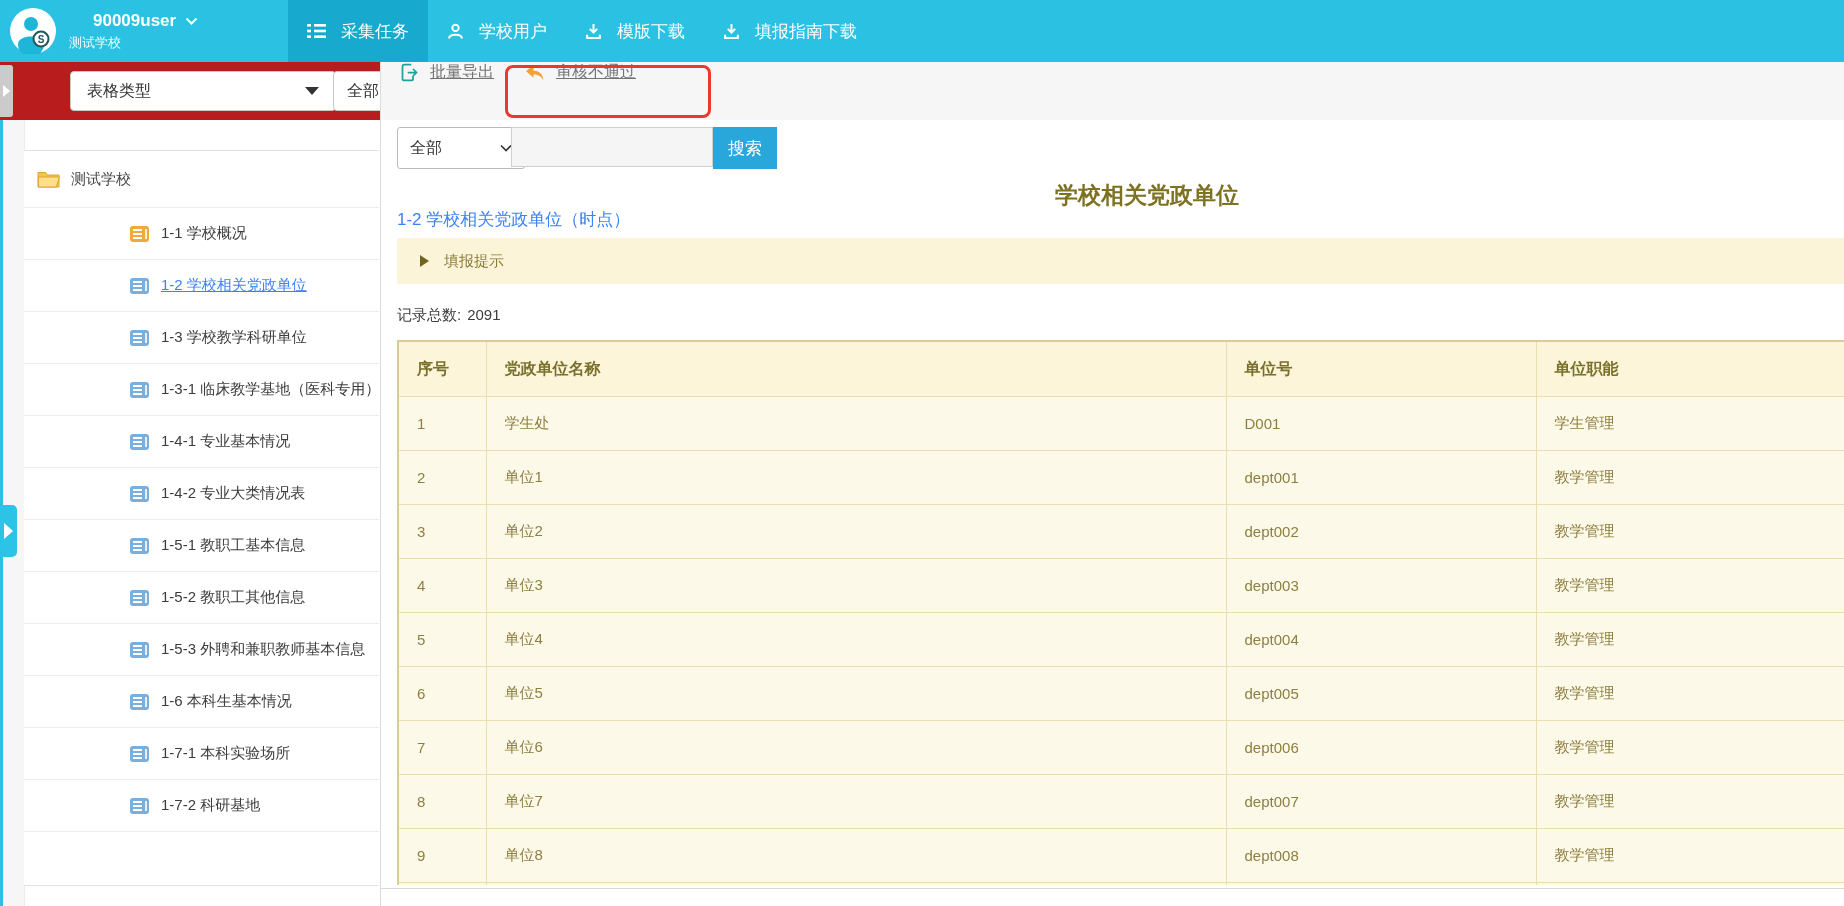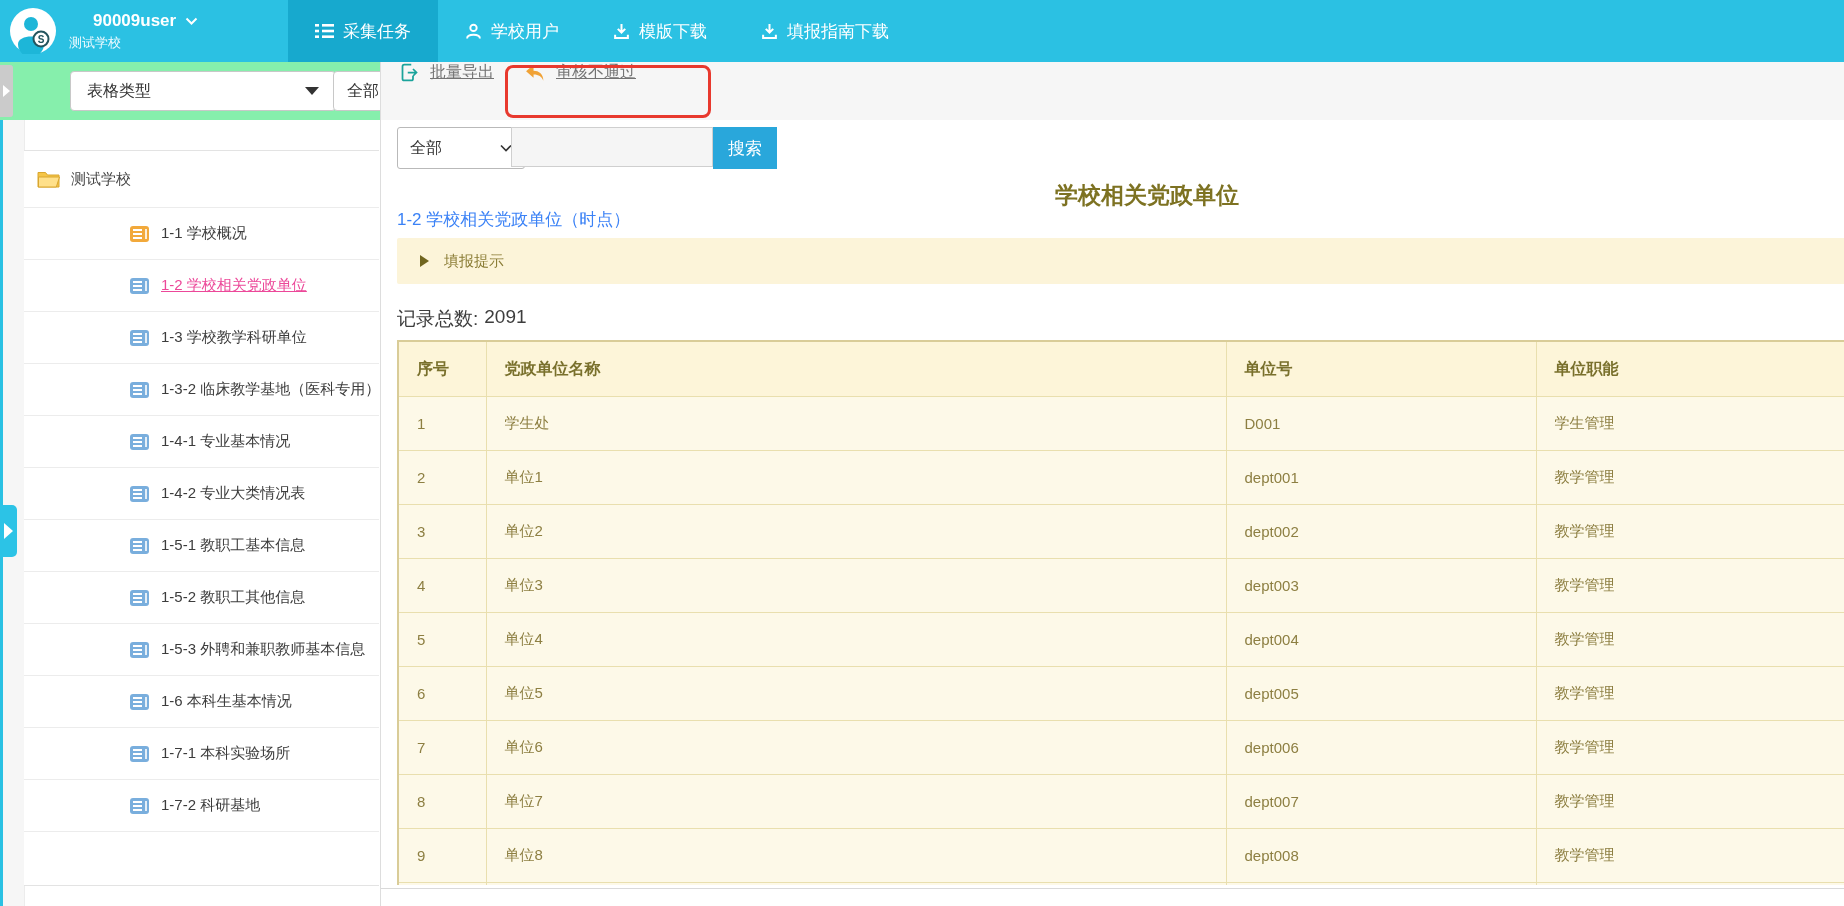--- a/index.html
+++ b/index.html
@@ -8,25 +8,25 @@
 
   
   .header{position:absolute;left:0;top:0;right:0;height:62px;background:#2bc1e3;display:flex;align-items:center;}
   .user-block{display:flex;align-items:center;gap:13px;padding-left:10px;width:268px;cursor:pointer;}
   .avatar{width:46px;height:46px;flex:0 0 auto;}
   .user-meta{display:flex;flex-direction:column;gap:3px;}
   .user-row{display:flex;align-items:center;gap:9px;}
   .username{color:#fff;font-size:17px;font-weight:600;margin-left:24px;}
   .school{color:#eefbff;font-size:13px;}
   .nav{display:flex;align-items:stretch;height:62px;margin-left:10px;}
-  .nav-item{display:flex;align-items:center;gap:9px;padding:0 27px;color:#fff;font-size:17px;cursor:pointer;}
+  .nav-item{display:flex;align-items:center;gap:15px;padding:0 19px;color:#fff;font-size:17px;cursor:pointer;}
   .nav-item.active{background:#17a9ce;}
 
   
-  .toolbar-left{position:absolute;left:0;top:62px;width:380px;height:58px;background:#86efac;border-bottom:1px solid #e4e4e4;}
+  .toolbar-left{position:absolute;left:0;top:62px;width:380px;height:58px;background:#b91c1c;border-bottom:1px solid #e4e4e4;}
   .collapse-handle{position:absolute;left:0;top:3px;width:13px;height:52px;background:#cbcbcb;border-radius:0 3px 3px 0;
                    display:flex;align-items:center;justify-content:center;cursor:pointer;}
   .tri-right-sm{width:0;height:0;border-top:6px solid transparent;border-bottom:6px solid transparent;border-left:7px solid #fff;}
   .type-select{position:absolute;left:70px;top:9px;width:232px;height:38px;border:1px solid #c8c8c8;border-radius:4px;
                display:flex;align-items:center;justify-content:space-between;padding:0 16px;font-size:16px;color:#333;background:#fff;cursor:pointer;}
   .caret-down{width:0;height:0;border-left:7px solid transparent;border-right:7px solid transparent;border-top:8px solid #333;}
   .scope-btn{position:absolute;left:333px;top:9px;width:58px;height:38px;border:1px solid #c8c8c8;border-radius:4px;background:#fff;
              display:flex;align-items:center;padding-left:13px;font-size:16px;color:#333;cursor:pointer;}
   .toolbar-main{position:absolute;left:380px;top:62px;right:0;height:58px;background:#f6f6f6;
                 border-bottom:1px solid #e2e2e2;border-left:1px solid #ddd;}
@@ -43,41 +43,41 @@
         overflow:hidden;background:#fff;}
   .tree-root{height:56px;display:flex;align-items:center;gap:11px;padding-left:13px;border-bottom:1px solid #ececec;
              font-size:15px;color:#444;cursor:pointer;}
   .tree-item{height:51px;display:flex;align-items:center;gap:12px;padding-left:106px;border-bottom:1px solid #ececec;
              font-size:15px;color:#3c3c3c;white-space:nowrap;overflow:hidden;cursor:pointer;}
   .doc-icon{flex:0 0 auto;width:19px;height:16px;border-radius:3px;position:relative;}
   .doc-icon::before{content:"";position:absolute;left:3px;top:3px;width:9px;height:2px;background:#fff;box-shadow:0 4px 0 #fff,0 8px 0 #fff;}
   .doc-icon::after{content:"";position:absolute;right:2px;top:3px;width:2px;height:10px;background:rgba(255,255,255,.8);}
   .doc-icon.blue{background:#79aedd;}
   .doc-icon.orange{background:#f2a93b;}
-  .tree-item.selected .tree-label{color:#ec4899;text-decoration:underline;}
+  .tree-item.selected .tree-label{color:#3b82f6;text-decoration:underline;}
 
   .expand-tab{position:absolute;left:0;top:505px;width:17px;height:52px;background:#2cc3e6;border-radius:0 5px 5px 0;
               display:flex;align-items:center;justify-content:center;z-index:6;cursor:pointer;}
   .tri-right-md{width:0;height:0;border-top:8px solid transparent;border-bottom:8px solid transparent;border-left:9px solid #fff;}
 
   
   .main{position:absolute;left:380px;top:120px;right:0;bottom:0;background:#fff;border-left:1px solid #ddd;overflow:hidden;}
   .filter-select{position:absolute;left:16px;top:7px;width:102px;height:40px;border:1px solid #b9b9b9;border-radius:3px;background:#fff;
                  display:flex;align-items:center;justify-content:space-between;padding:0 12px;font-size:16px;color:#333;cursor:pointer;}
   .search-input{position:absolute;left:130px;top:7px;width:202px;height:40px;border:1px solid #cfcfcf;background:#f5f5f5;
                 box-sizing:border-box;font-size:16px;padding:0 10px;outline:none;font-family:inherit;}
   .search-btn{position:absolute;left:332px;top:7px;width:64px;height:42px;background:#29a7db;color:#fff;border:none;
               font-size:17px;cursor:pointer;font-family:inherit;}
   .page-title{position:absolute;left:16px;top:60px;width:1500px;text-align:center;font-size:23px;font-weight:bold;color:#7d7222;}
   .page-subtitle{position:absolute;left:16px;top:88px;font-size:17px;color:#3b82f6;}
   .hint-bar{position:absolute;left:16px;top:118px;width:1500px;height:46px;background:#fcf4d9;border-radius:2px;
             display:flex;align-items:center;gap:15px;padding-left:23px;box-sizing:border-box;cursor:pointer;}
   .hint-tri{width:0;height:0;border-top:6px solid transparent;border-bottom:6px solid transparent;border-left:9px solid #70651f;}
   .hint-label{color:#8a7c35;font-size:15px;}
-  .record-line{position:absolute;left:16px;top:186px;font-size:19px;color:#3d3d3d;display:flex;gap:6px;}
+  .record-line{position:absolute;left:16px;top:186px;font-size:15px;color:#3d3d3d;display:flex;gap:6px;}
 
   .table-wrap{position:absolute;left:16px;top:220px;width:1504px;height:545px;overflow:hidden;}
   table.data{border-collapse:collapse;table-layout:fixed;width:1500px;border:2px solid #d9cc98;background:#fdf9e8;}
   table.data th,table.data td{border:1px solid #e9dfae;padding:0 0 0 18px;text-align:left;overflow:hidden;white-space:nowrap;}
   table.data th{height:54px;background:#fdf5d9;color:#79702c;font-size:16px;font-weight:bold;}
   table.data td{height:53px;color:#8d7f42;font-size:15px;}
   tr.partial td{height:14px;}
   .hline{position:absolute;left:0;top:768px;right:0;height:1px;background:#d9d9d9;}
 </style>
 </head>
@@ -189,21 +189,21 @@
           <div class="tree-item selected">
             <span class="doc-icon blue"></span>
             <span class="tree-label">1-2 学校相关党政单位</span>
           </div>
           <div class="tree-item">
             <span class="doc-icon blue"></span>
             <span class="tree-label">1-3 学校教学科研单位</span>
           </div>
           <div class="tree-item">
             <span class="doc-icon blue"></span>
-            <span class="tree-label">1-3-2 临床教学基地（医科专用）</span>
+            <span class="tree-label">1-3-1 临床教学基地（医科专用）</span>
           </div>
           <div class="tree-item">
             <span class="doc-icon blue"></span>
             <span class="tree-label">1-4-1 专业基本情况</span>
           </div>
           <div class="tree-item">
             <span class="doc-icon blue"></span>
             <span class="tree-label">1-4-2 专业大类情况表</span>
           </div>
           <div class="tree-item">

